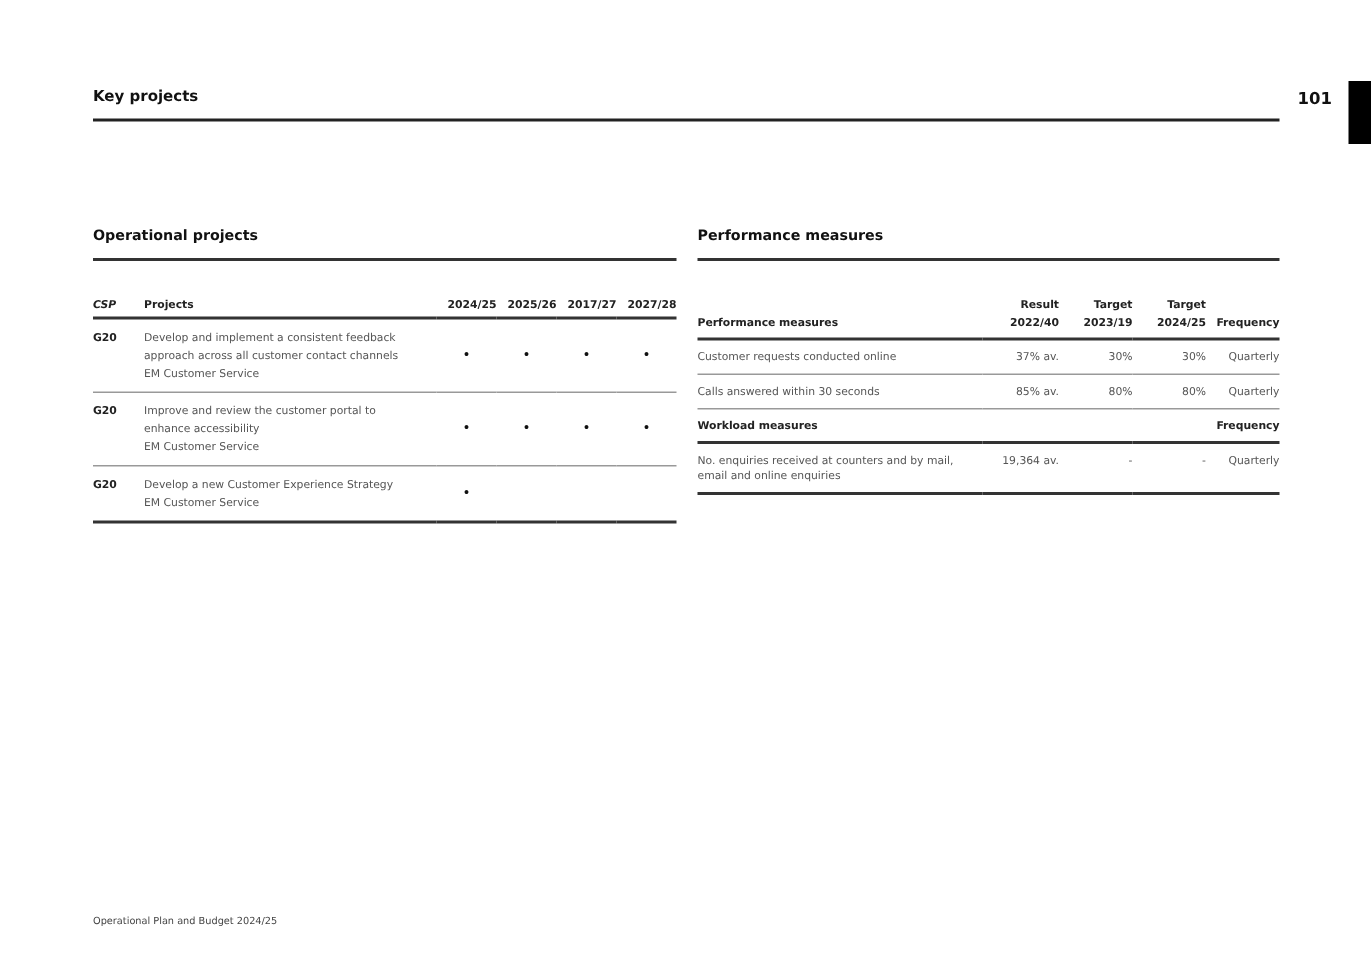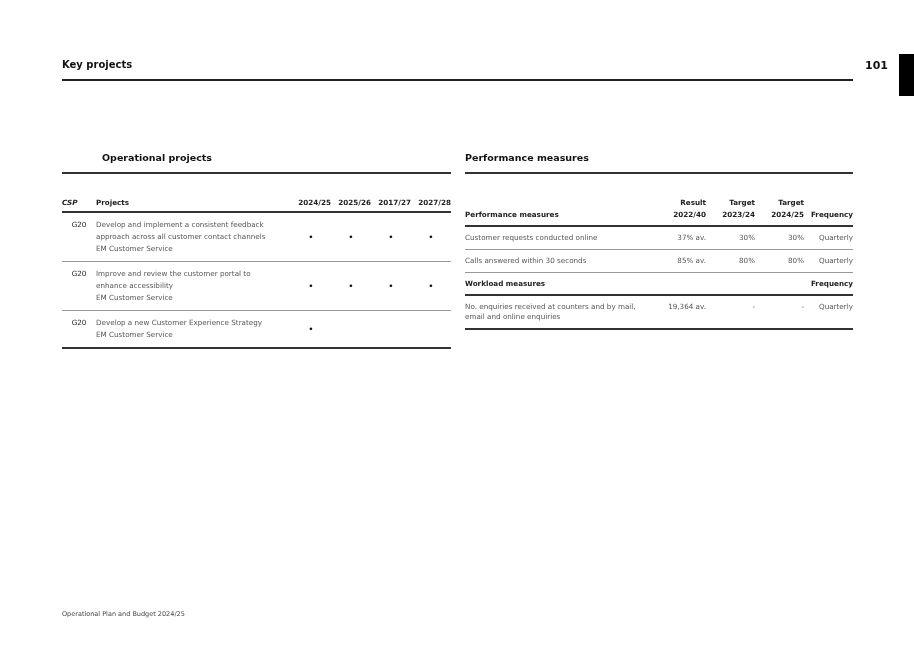--- a/index.html
+++ b/index.html
@@ -23,21 +23,21 @@
   
   #op-table { left: 62px; top: 197px; width: 389px; }
   #op-table thead tr { height: 15px; }
   #op-table thead th { border-bottom: 2px solid #333; padding-bottom: 4px; }
   #op-table .c-csp { width: 34px; font-style: italic; }
   #op-table .c-proj { width: 195px; }
   #op-table .c-yr { width: 40px; text-align: right; }
   #op-table tbody tr { border-bottom: 1px solid #999; }
   #op-table tbody tr:last-child { border-bottom: 2px solid #333; }
   #op-table tbody td { padding-top: 6px; padding-bottom: 6px; line-height: 12px; }
-  #op-table td.csp { font-weight: normal; color: #222; text-align: center; }
+  #op-table td.csp { font-weight: bold; color: #222; }
   #op-table td.dot { text-align: center; vertical-align: middle; font-size: 9px; color: #111; }
 
   
   #pm-table { left: 465px; top: 197px; width: 388px; }
   #pm-table th.num, #pm-table td.num { text-align: right; }
   #pm-table thead tr.hdr th { border-bottom: 2px solid #333; padding-bottom: 4px; line-height: 12px; }
   #pm-table .c-meas { width: 190px; }
   #pm-table .c-res { width: 51px; }
   #pm-table .c-t1 { width: 49px; }
   #pm-table .c-t2 { width: 49px; }
@@ -50,21 +50,21 @@
   .footer { left: 62px; top: 610px; font-size: 6.5px; color: #444; }
 </style>
 </head>
 <body>
 
 <div class="abs page-head-title">Key projects</div>
 <div class="abs page-num">101</div>
 <div class="abs page-tab"></div>
 <div class="abs head-rule"></div>
 
-<div class="abs section-title" style="left:62px; top:152px;margin-left:40px;">Operational projects</div>
+<div class="abs section-title" style="left:62px; top:152px;">Operational projects</div>
 <div class="abs section-rule" style="left:62px; top:172px; width:389px;"></div>
 
 <table class="abs tbl" id="op-table">
   <thead>
     <tr>
       <th class="c-csp">CSP</th>
       <th class="c-proj">Projects</th>
       <th class="c-yr">2024/25</th>
       <th class="c-yr">2025/26</th>
       <th class="c-yr">2017/27</th>
@@ -116,21 +116,21 @@
 <table class="abs tbl" id="pm-table">
   <thead>
     <tr class="hdr">
       <th class="c-meas">Performance measures</th>
       <th class="c-res num">
         <div>Result</div>
         <div>2022/40</div>
       </th>
       <th class="c-t1 num">
         <div>Target</div>
-        <div>2023/24</div>
+        <div>2023/19</div>
       </th>
       <th class="c-t2 num">
         <div>Target</div>
         <div>2024/25</div>
       </th>
       <th class="c-freq num">Frequency</th>
     </tr>
   </thead>
   <tbody>
     <tr>

